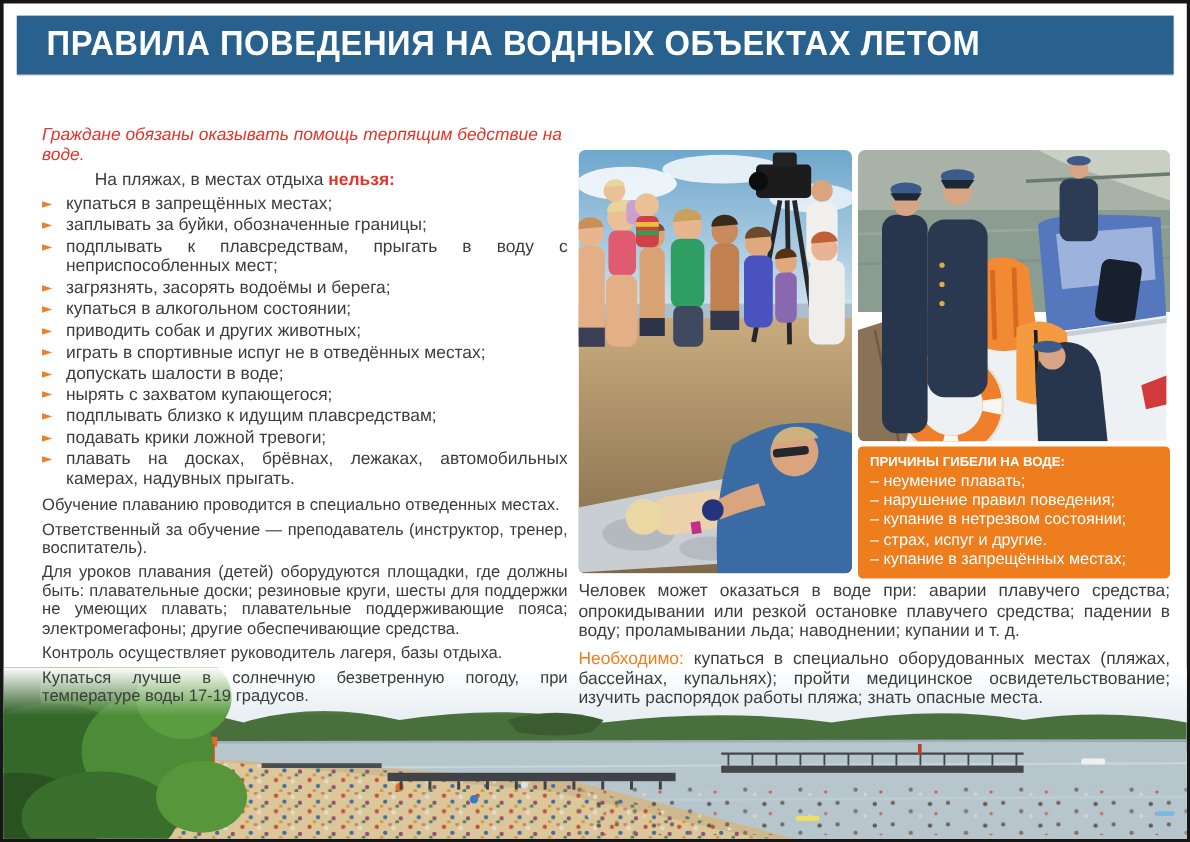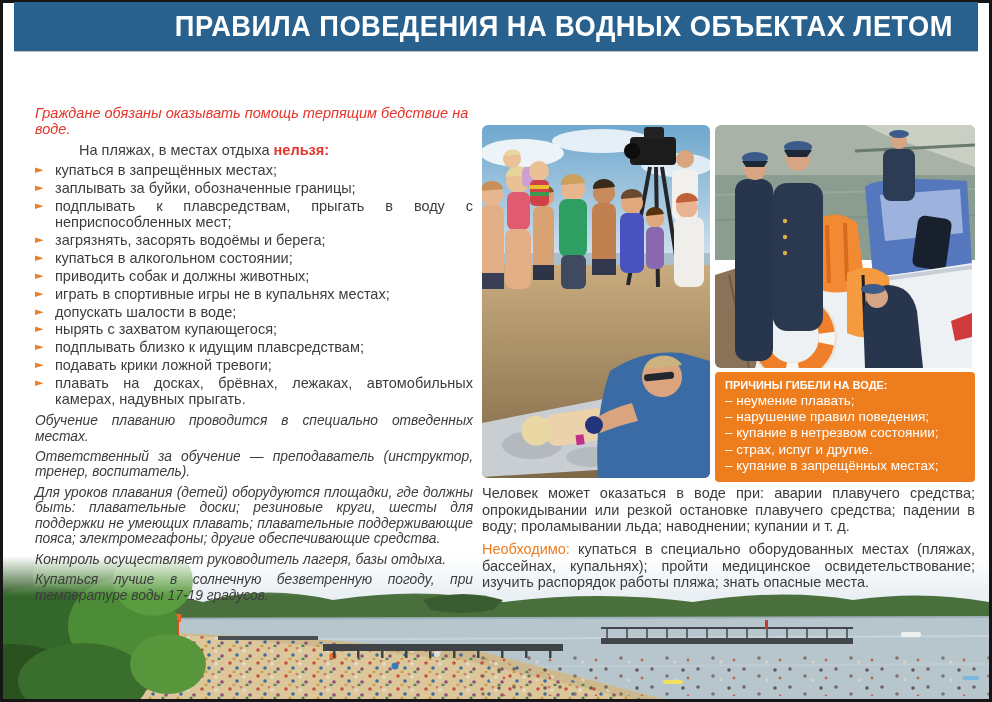--- a/index.html
+++ b/index.html
@@ -8,22 +8,22 @@
   }
   *{box-sizing:border-box;margin:0;padding:0;}
   html,body{background:#555;}
   .poster{
     position:relative;width:992px;height:702px;background:#fff;
     box-shadow:inset 0 0 0 3px var(--frame);
     overflow:hidden;font-family:"Liberation Sans",sans-serif;color:var(--body);
   }
   
   .title-bar{
-    position:absolute;left:14px;top:2px;width:964px;height:49px;
-    background:var(--title-bar);display:flex;align-items:center;justify-content:flex-end;
+    position:absolute;left:14px;top:13px;width:964px;height:49px;
+    background:var(--title-bar);display:flex;align-items:center;justify-content:flex-start;
     box-shadow:0 1px 0 rgba(0,0,0,.25);
   }
   .title-bar h1{
     color:#fff;font-size:29px;font-weight:bold;white-space:nowrap;
     transform:scaleX(.94);letter-spacing:.5px;
   }
   .subtitle{position:absolute;left:35px;top:70px;width:950px;z-index:2;}
   .subtitle span{
     display:block;white-space:nowrap;transform:scaleX(.9);transform-origin:left;
     color:var(--heading);font-weight:bold;font-size:15.5px;line-height:1.3;
@@ -35,21 +35,21 @@
   .intro .forbidden{color:var(--red);font-weight:bold;}
   ul.forbidden-list{list-style:none;margin-bottom:5px;}
   ul.forbidden-list li{
     position:relative;padding-left:20px;font-size:14.5px;line-height:1.1;
     margin-bottom:2px;text-align:justify;
   }
   ul.forbidden-list .tri{
     position:absolute;left:0;top:1px;color:#e8802c;font-size:11px;
     font-family:"DejaVu Sans",sans-serif;
   }
-  .paras p{font-size:13.8px;line-height:1.12;margin-bottom:5px;text-align:justify;font-style:italic;}
+  .paras p{font-size:13.8px;line-height:1.12;margin-bottom:5px;text-align:justify;}
   
   .right-col{position:absolute;left:482px;top:125px;width:493px;z-index:2;}
   .photo-frame{border-radius:6px;overflow:hidden;display:block;}
   .photo-cpr{position:absolute;left:0;top:0;width:228px;height:353px;}
   .right-stack{position:absolute;left:233px;top:0;width:260px;}
   .causes-box{
     margin-top:4px;background:var(--orange);border-radius:4px;
     padding:7px 10px 8px;color:#fff;
   }
   .causes-box h2{font-size:11px;font-weight:bold;margin-bottom:2px;}
@@ -73,22 +73,22 @@
 
   <div class="left-col">
     <p class="duty-note">Граждане обязаны оказывать помощь терпящим бедствие на воде.</p>
     <p class="intro"><span>На пляжах, в местах отдыха </span><span class="forbidden">нельзя:</span></p>
     <ul class="forbidden-list">
         <li><span class="tri">►</span><span>купаться в запрещённых местах;</span></li>
         <li><span class="tri">►</span><span>заплывать за буйки, обозначенные границы;</span></li>
         <li><span class="tri">►</span><span>подплывать к плавсредствам, прыгать в воду с неприспособленных мест;</span></li>
         <li><span class="tri">►</span><span>загрязнять, засорять водоёмы и берега;</span></li>
         <li><span class="tri">►</span><span>купаться в алкогольном состоянии;</span></li>
-        <li><span class="tri">►</span><span>приводить собак и должны животных;</span></li>
-        <li><span class="tri">►</span><span>играть в спортивные игры не в купальнях местах;</span></li>
+        <li><span class="tri">►</span><span>приводить собак и других животных;</span></li>
+        <li><span class="tri">►</span><span>играть в спортивные испуг не в отведённых местах;</span></li>
         <li><span class="tri">►</span><span>допускать шалости в воде;</span></li>
         <li><span class="tri">►</span><span>нырять с захватом купающегося;</span></li>
         <li><span class="tri">►</span><span>подплывать близко к идущим плавсредствам;</span></li>
         <li><span class="tri">►</span><span>подавать крики ложной тревоги;</span></li>
         <li><span class="tri">►</span><span>плавать на досках, брёвнах, лежаках, автомобильных камерах, надувных прыгать.</span></li>
       </ul>
     <div class="paras">
         <p>Обучение плаванию проводится в специально отведенных местах.</p>
         <p>Ответственный за обучение — преподаватель (инструктор, тренер, воспитатель).</p>
         <p>Для уроков плавания (детей) оборудуются площадки, где должны быть: плавательные доски; резиновые круги, шесты для поддержки не умеющих плавать; плавательные поддерживающие пояса; электромегафоны; другие обеспечивающие средства.</p>

